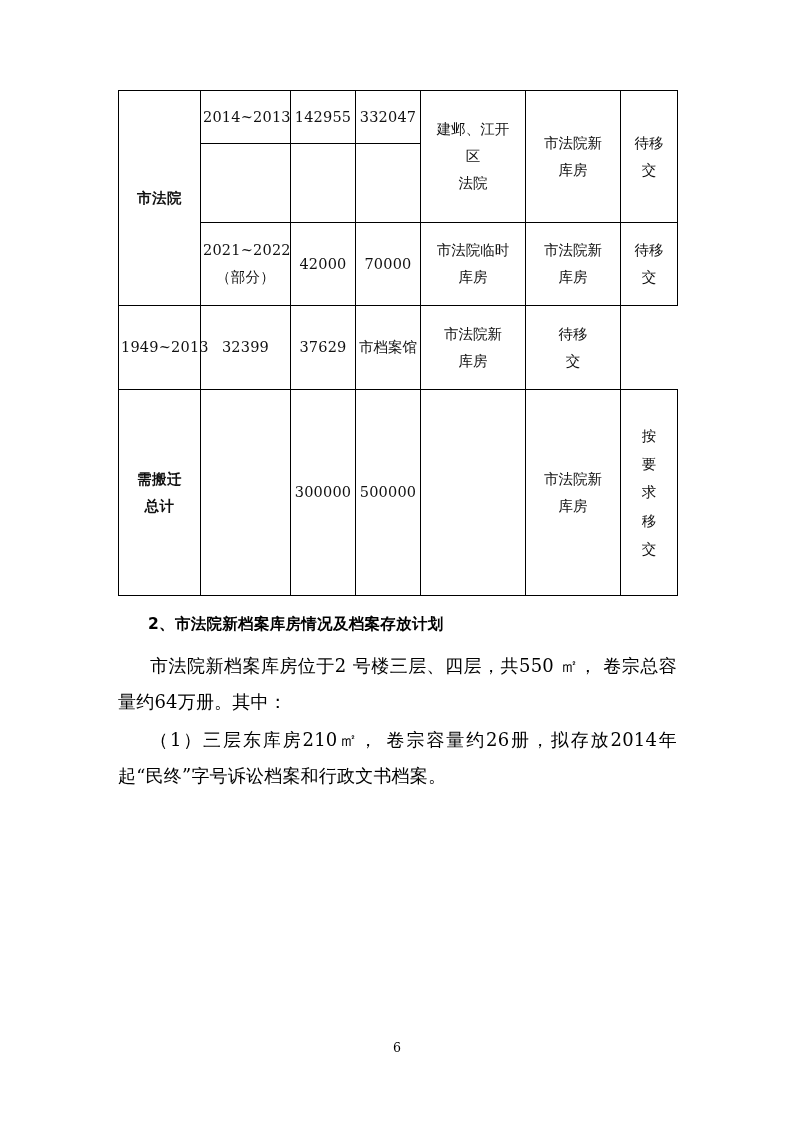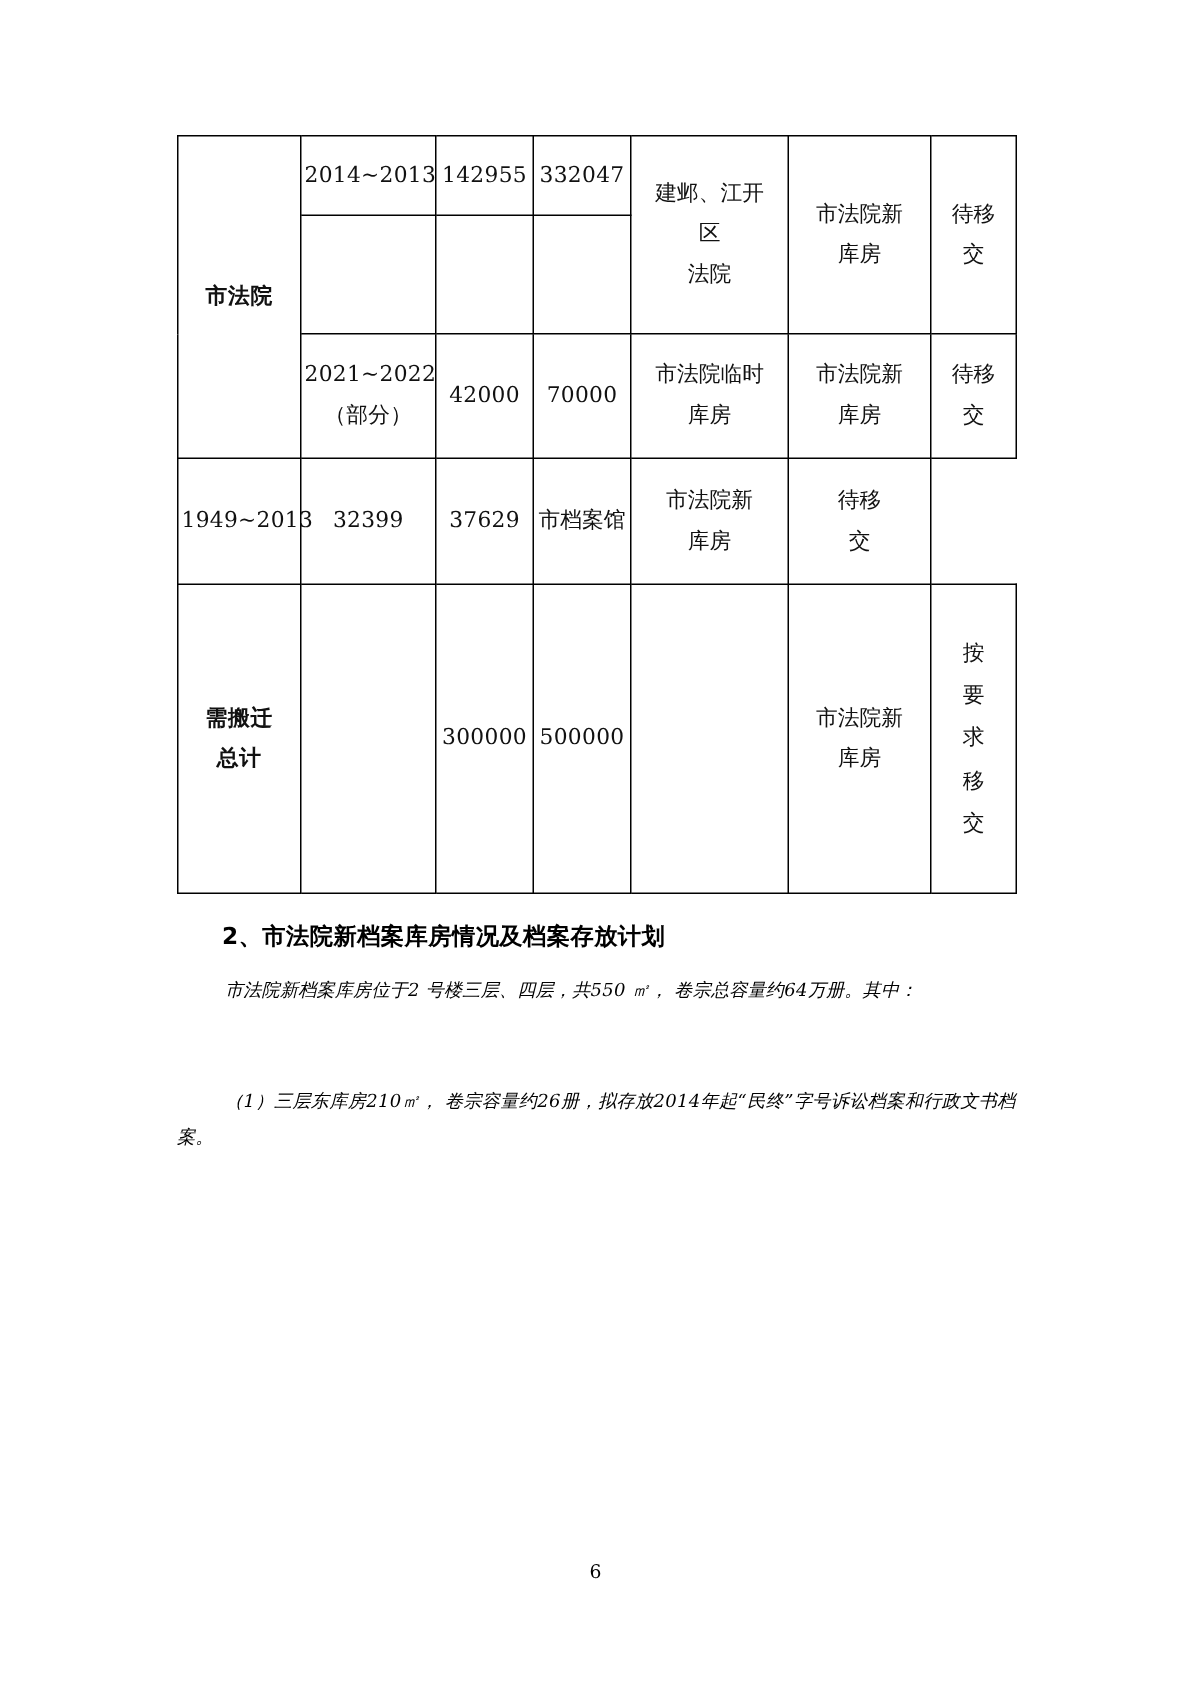--- a/index.html
+++ b/index.html
@@ -73,27 +73,26 @@
   .heading2 {
     font-family: "DejaVu Sans", "Liberation Sans", sans-serif;
     font-weight: bold;
     font-size: 15.5px;
     line-height: 1.5;
     text-indent: 30px;
     letter-spacing: 0.3px;
   }
   .para {
     font-family: "DejaVu Serif", "Liberation Serif", serif;
-    font-size: 12px;
+    font-size: 18px;
     line-height: 2.0;
     text-align: justify;
     text-justify: inter-ideograph;
     text-indent: 32px;
     letter-spacing: 0.2px;
-    font-style: italic;
   }
 
   .page-num {
     position: absolute;
     left: 0;
     width: 794px;
     text-align: center;
     font-family: "DejaVu Serif", "Liberation Serif", serif;
     font-size: 12.5px;
   }

